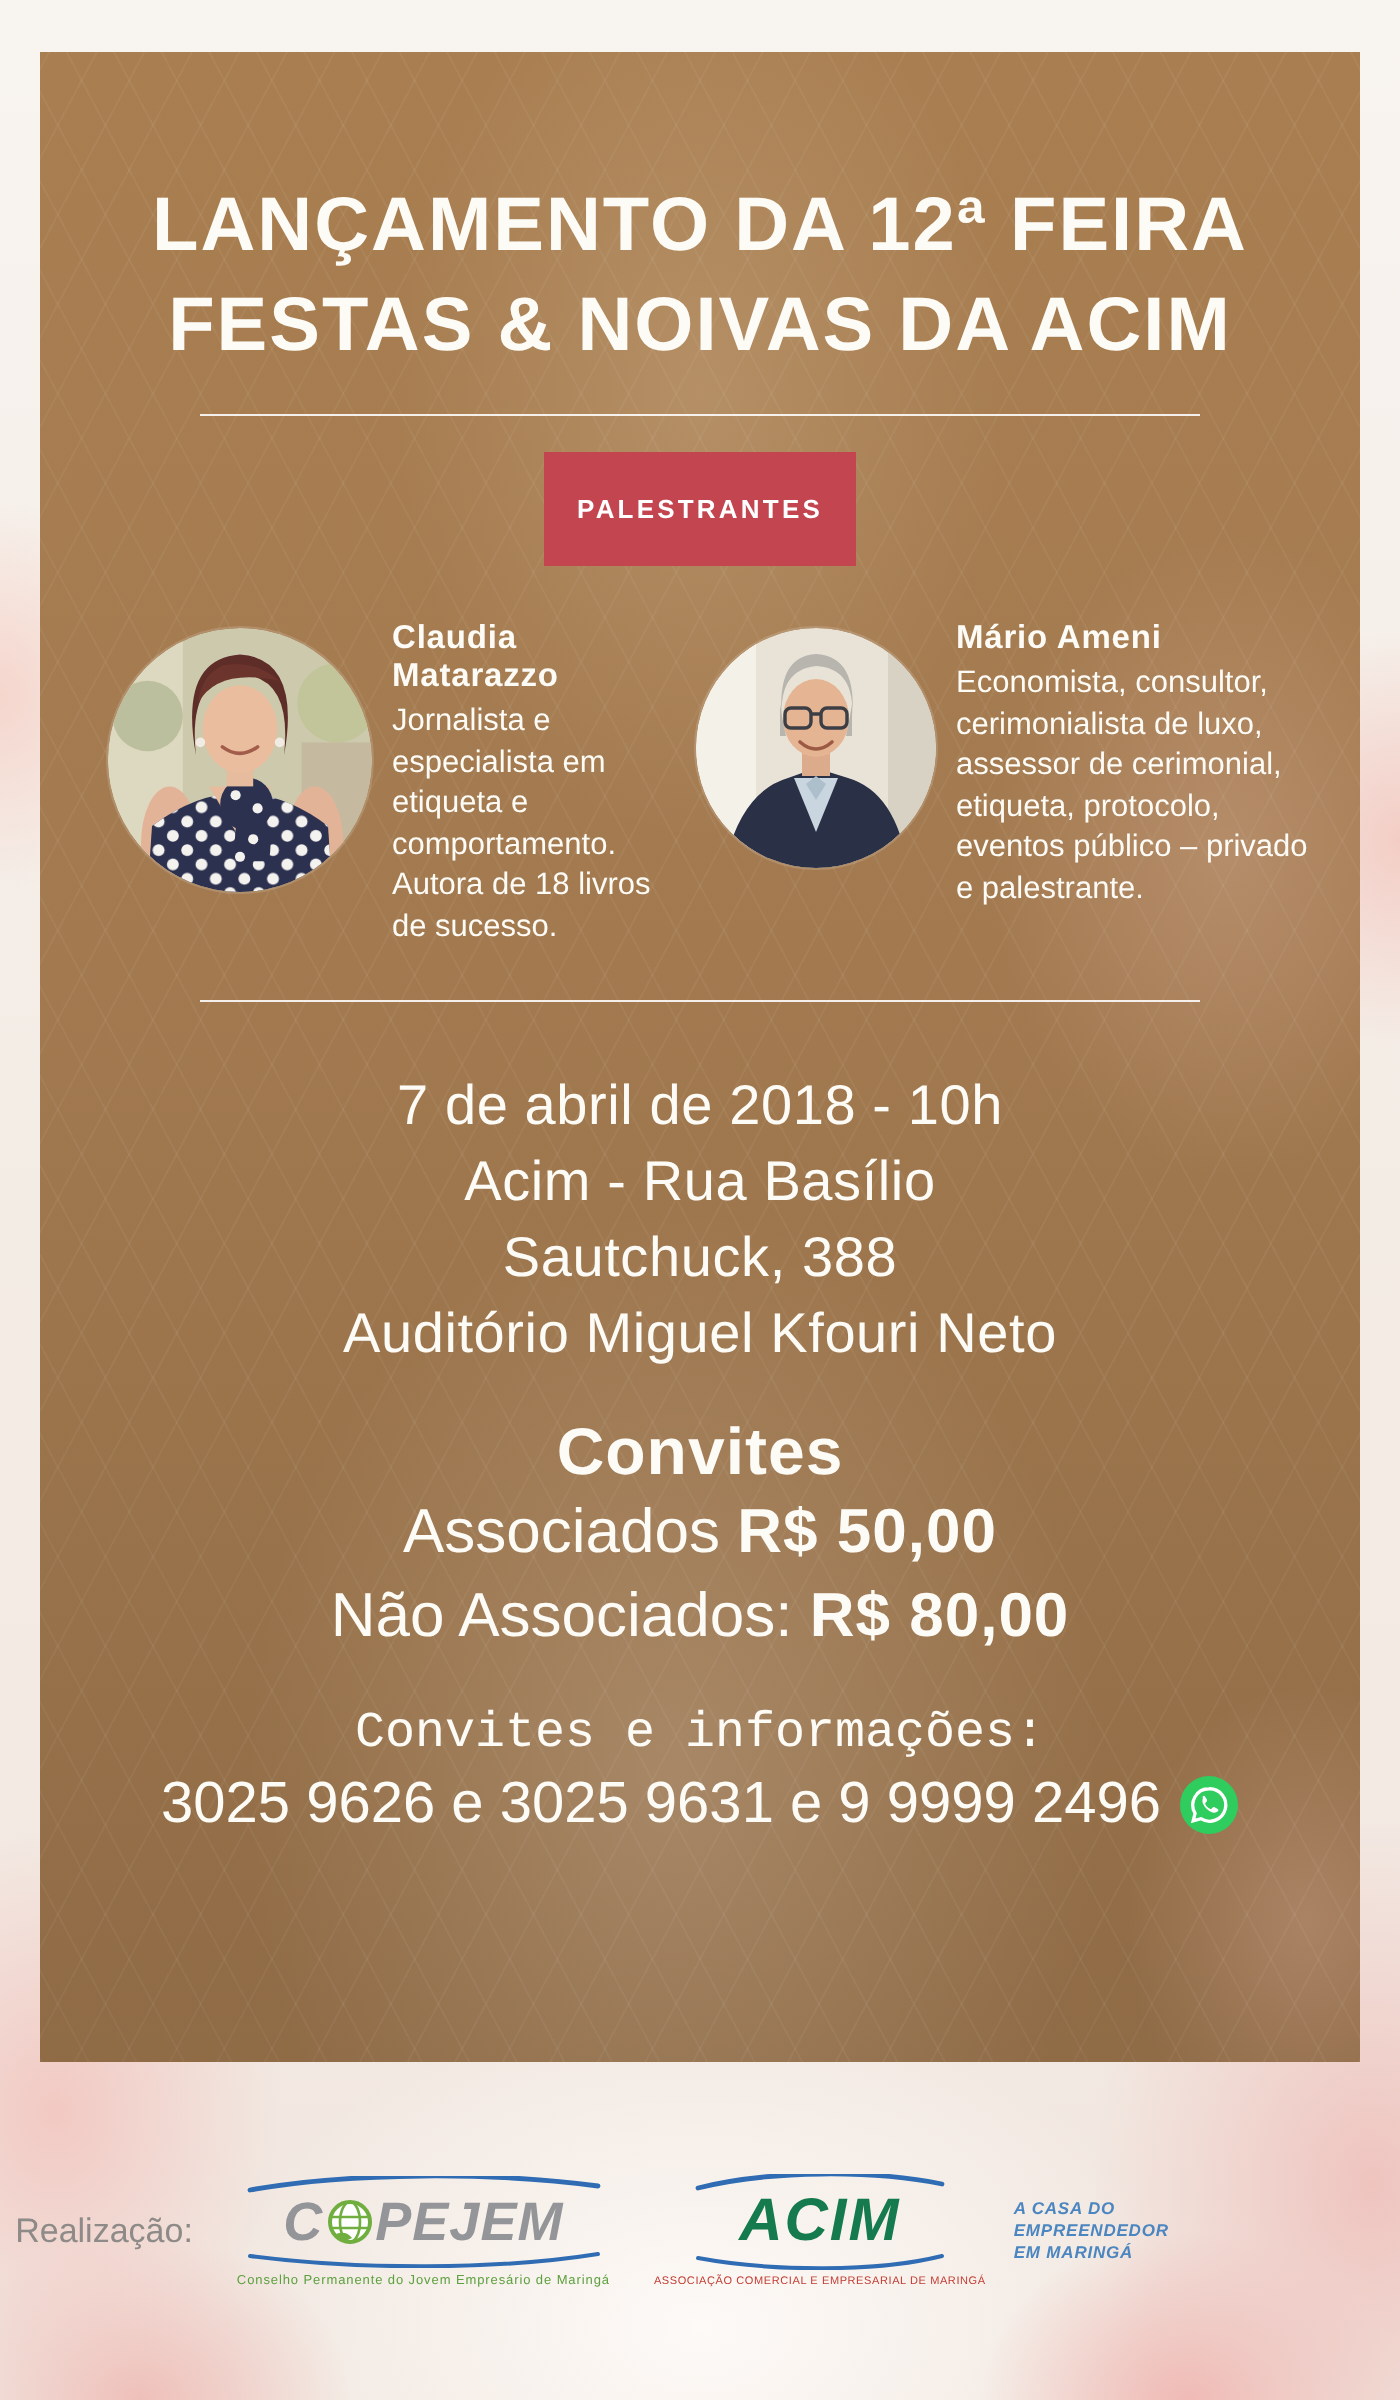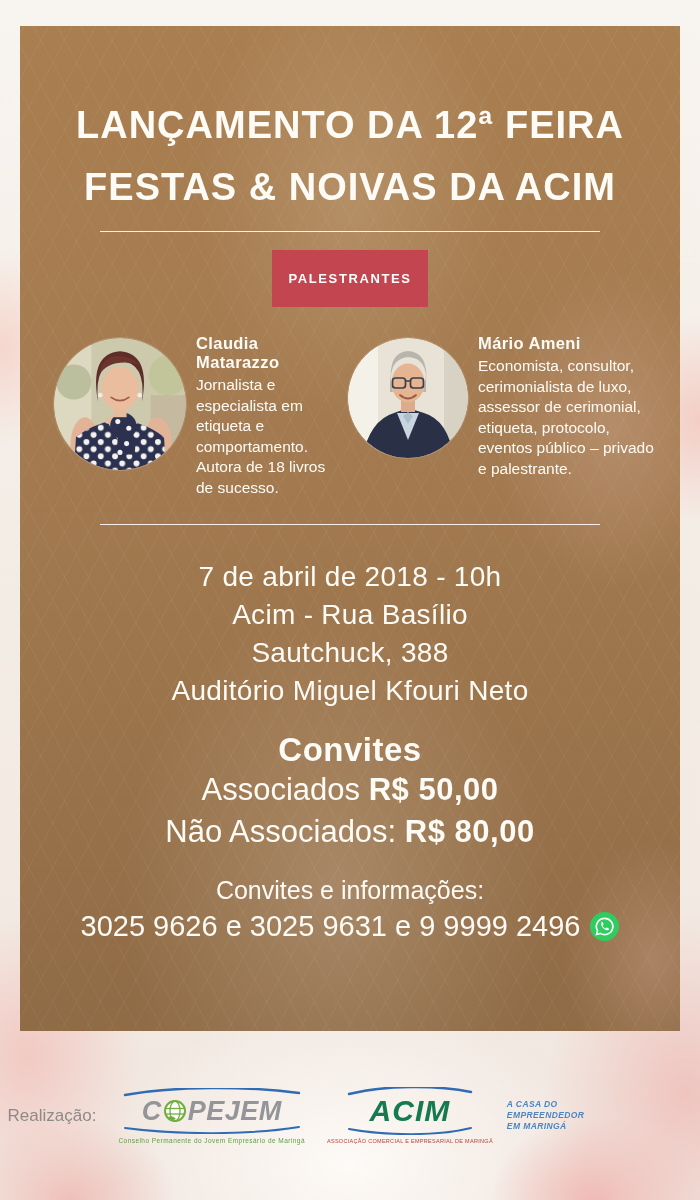--- a/index.html
+++ b/index.html
@@ -27,21 +27,21 @@
       linear-gradient(180deg,#a97f51 0%,#a37a50 45%,#98724a 75%,#8f6b46 100%);
   }
   .lattice{
     position:absolute;inset:0;pointer-events:none;
     background-image:
       repeating-linear-gradient(62deg, rgba(255,255,255,.045) 0 1px, transparent 1px 21px),
       repeating-linear-gradient(-62deg, rgba(255,255,255,.045) 0 1px, transparent 1px 21px);
   }
   .content{position:relative;}
   h1{margin:0;padding-top:62px;font-size:38px;line-height:50px;font-weight:bold;letter-spacing:1px;}
-  h1 span{display:block;margin-top:12px;}
+  h1 span{display:block;}
   .divider{width:500px;height:1px;background:rgba(255,255,255,.88);margin:19px auto 0;}
   .talk{margin-top:25px;font-size:27px;letter-spacing:.3px;}
   .talk .light{font-weight:300;opacity:.96;}
   .talk .bold{font-weight:bold;}
   .badge{display:inline-block;margin-top:18px;background:#c2454f;color:#fff;
     font-size:13px;font-weight:bold;letter-spacing:1.6px;padding:21px 17px;}
   .speakers{margin-top:25px;display:flex;align-items:flex-start;text-align:left;padding-left:34px;}
   .speaker{display:flex;gap:10px;}
   .speaker .photo{flex:none;border-radius:50%;overflow:hidden;margin-top:6px;
     box-shadow:0 0 0 1px rgba(255,255,255,.15);}
@@ -49,21 +49,21 @@
   .speaker-name{font-size:16.5px;font-weight:bold;letter-spacing:.4px;margin-bottom:3px;}
   .speaker-bio{font-size:15.5px;line-height:20.5px;font-weight:300;white-space:pre-line;}
   .s1 .speaker-text{width:146px;}
   .s2{margin-left:6px;}
   .s2 .speaker-text{width:196px;}
   .divider2{margin-top:26px;}
   .details{margin-top:33px;font-size:28px;line-height:38px;font-weight:300;white-space:pre-line;letter-spacing:.3px;}
   .tickets-heading{margin-top:21px;font-size:33px;font-weight:bold;letter-spacing:.5px;}
   .price{font-size:31px;line-height:42px;font-weight:300;}
   .price .bold{font-weight:800;letter-spacing:.5px;}
-  .contact-heading{margin-top:23px;font-size:25px;font-weight:300;}
+  .contact-heading{margin-top:23px;font-size:25px;font-weight:300;font-family:Liberation Mono, monospace;}
   .phones{margin-top:5px;font-size:29px;font-weight:300;display:flex;align-items:center;justify-content:center;gap:10px;}
   .footer{position:absolute;left:0;top:1031px;width:592px;height:169px;
     display:flex;align-items:center;justify-content:center;gap:22px;}
   .realization{color:#8d8a88;font-size:17px;}
   .logo{display:flex;flex-direction:column;align-items:center;}
   .logo-word{display:flex;align-items:center;font-style:italic;font-weight:bold;}
   .copejem-word{color:#939598;font-size:27px;letter-spacing:.5px;line-height:28px;}
   .copejem-word .globe{margin:0 1px;}
   .copejem-tagline{margin-top:3px;color:#5da03f;font-size:6.5px;letter-spacing:.45px;white-space:nowrap;}
   .acim-word{color:#157a4d;font-size:30px;letter-spacing:1px;line-height:30px;}

